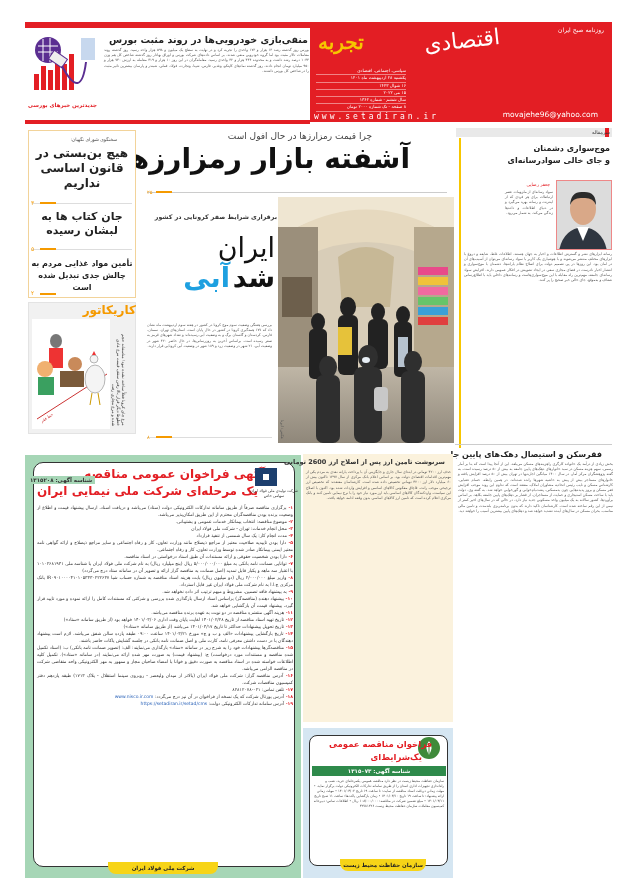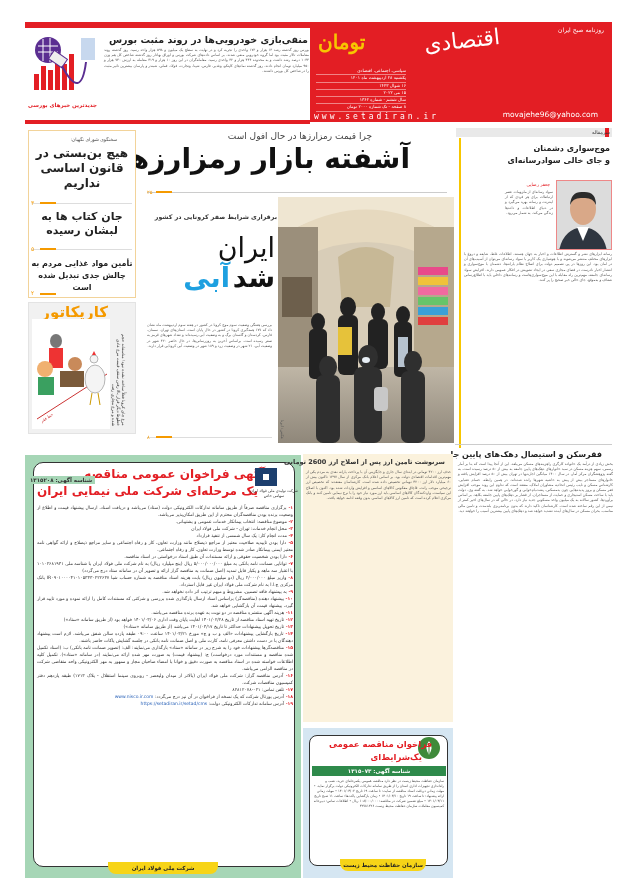--- a/index.html
+++ b/index.html
@@ -61,21 +61,21 @@
 
   
   #side-box { left: 28px; top: 130px; width: 108px; height: 168px; border: 1px solid #f2d39a; background: #fff; }
   #side-kicker { right: 503px; top: 137px; font-size: 4.6px; color: #444; }
   #side-h1 { left: 30px; top: 146px; width: 104px; font-size: 12px; line-height: 15px; font-weight: bold; text-align: center; color: #222; }
   #side-h2 { left: 30px; top: 210px; width: 104px; font-size: 11px; line-height: 14px; font-weight: bold; text-align: center; color: #222; }
   #side-h3 { left: 30px; top: 258px; width: 104px; font-size: 8px; line-height: 12px; font-weight: bold; text-align: center; color: #222; }
   .side-rule { position: absolute; left: 32px; width: 100px; height: 1px; background: #ddd; }
   .side-page { position: absolute; font-size: 6px; color: #f59a00; }
   #cartoon-box { left: 28px; top: 302px; width: 108px; height: 132px; background: #f1f1f1; border: 1px solid #e3e3e3; }
-  #cartoon-logo { right: 512px; top: 303px; font-size: 15px; font-weight: bold; color: #f59a00; }
+  #cartoon-logo { right: 484px; top: 303px; font-size: 12px; font-weight: bold; color: #f59a00; }
   #cartoon-panel { left: 32px; top: 319px; width: 78px; height: 110px; background: #fff; }
   #cartoon-caption { left: 111px; top: 330px; font-size: 4.2px; color: #333; writing-mode: vertical-rl; height: 96px; }
 
   
   #steel-ad { left: 25px; top: 455px; width: 276px; height: 423px; background: #a6d6b6; }
   #steel-inner { left: 33px; top: 462px; width: 262px; height: 405px; background: #fff; border: 1.5px solid #333; border-radius: 10px; }
   #steel-title-1 { right: 355px; top: 467px; font-size: 12px; font-weight: bold; color: #e31e24; }
   #steel-title-2 { right: 362px; top: 484px; font-size: 12px; font-weight: bold; color: #e31e24; }
   #steel-adno { left: 27px; top: 476px; font-size: 5.5px; font-weight: bold; color: #333; background: #a6d6b6; padding: 1px 3px; }
   #steel-logo { left: 255px; top: 468px; width: 22px; height: 18px; background: #1d3f6e; border: 3px solid #1d3f6e; }
@@ -100,21 +100,21 @@
   #env-adno { left: 312px; top: 766px; width: 134px; height: 10px; background: #2e8a4b; color: #fff; font-size: 5.5px; text-align: center; line-height: 10px; font-weight: bold; }
   #env-body { left: 313px; top: 779px; width: 131px; font-size: 3.4px; line-height: 5px; color: #444; }
   #env-footer { left: 340px; top: 859px; width: 86px; height: 12px; background: #f7d417; border-radius: 0 0 8px 8px; font-size: 5.5px; font-weight: bold; text-align: center; line-height: 12px; color: #222; }
 </style>
 </head>
 <body>
 
 <div id="masthead" class="abs">
   <span id="mast-tagline" class="abs">روزنامه صبح ایران</span>
   <span id="mast-subtitle" class="abs">اقتصادی</span>
-  <span id="mast-slogan" class="abs">تومان</span>
+  <span id="mast-slogan" class="abs">تجربه</span>
   <div id="mast-info" class="abs">
     <div>سیاسی، اجتماعی، اقتصادی</div>
     <div>یکشنبه ۲۸ اردیبهشت ماه ۱۴۰۱</div>
     <div>۱۶ شوال ۱۴۴۳</div>
     <div>۱۵ می ۲۰۲۲</div>
     <div>سال ششم - شماره ۱۳۶۲</div>
     <div>۸ صفحه - تک شماره ۲۰۰۰ تومان</div>
   </div>
   <span id="mast-web" class="abs" style="direction:ltr">www.setadiran.ir</span>
   <span id="mast-email" class="abs" style="direction:ltr">movajehe96@yahoo.com</span>

